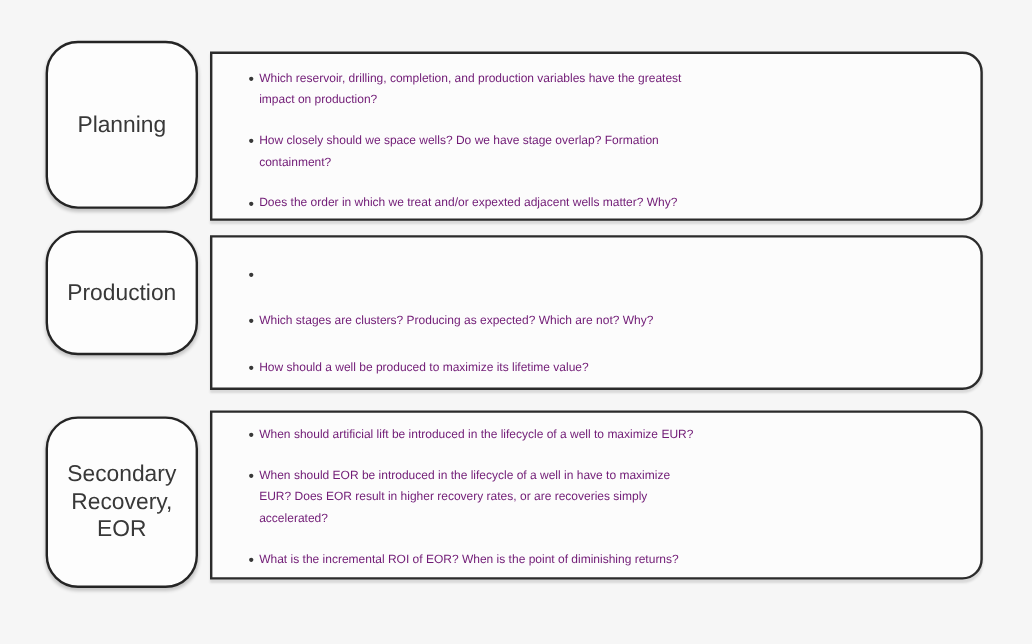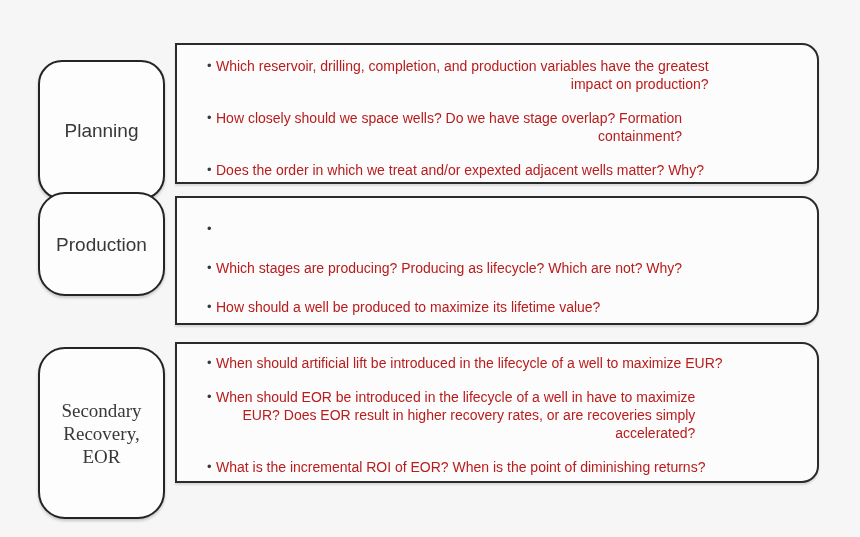--- a/index.html
+++ b/index.html
@@ -58,30 +58,29 @@
   .bullets.c3 { padding-top: 10px; padding-bottom: 5px; }
   .bullet-item { display: flex; align-items: flex-start; }
   .dot {
     flex: none;
     width: 9px;
     font-size: 13px;
     line-height: 18px;
     color: #383838;
   }
   .btext {
-    font-size: 14px;
+    font-size: 10px;
     line-height: 18px;
-    color: #b91c1c;
+    color: #701a75;
     white-space: pre-line;
-    text-align: right;
   }
   
-  .l1 { top: 60px;  height: 140px; border-radius: 24px; }
+  .l1 { top: 34px;  height: 140px; }
   .l2 { top: 192px; height: 104px; }
-  .l3 { top: 347px; height: 172px; font-family: Liberation Serif, serif; }
+  .l3 { top: 347px; height: 143px; }
   .r1 { top: 43px;  height: 141px; }
   .r2 { top: 196px; height: 129px; }
   .r3 { top: 342px; height: 141px; }
 </style>
 </head>
 <body>
 
 <div class="canvas">
 
   <div class="label-box l1">
@@ -109,21 +108,21 @@
   <div class="label-box l2">
     <span class="label-text">Production</span>
   </div>
   <div class="content-box r2">
     <ul class="bullets c2">
       <li class="bullet-item">
         <span class="dot">•</span>
       </li>
       <li class="bullet-item">
         <span class="dot">•</span>
-        <span class="btext">Which stages are producing? Producing as lifecycle? Which are not? Why?</span>
+        <span class="btext">Which stages are clusters? Producing as expected? Which are not? Why?</span>
       </li>
       <li class="bullet-item">
         <span class="dot">•</span>
         <span class="btext">How should a well be produced to maximize its lifetime value?</span>
       </li>
     </ul>
   </div>
 
   <div class="label-box l3">
     <span class="label-text">Secondary Recovery, EOR</span>

